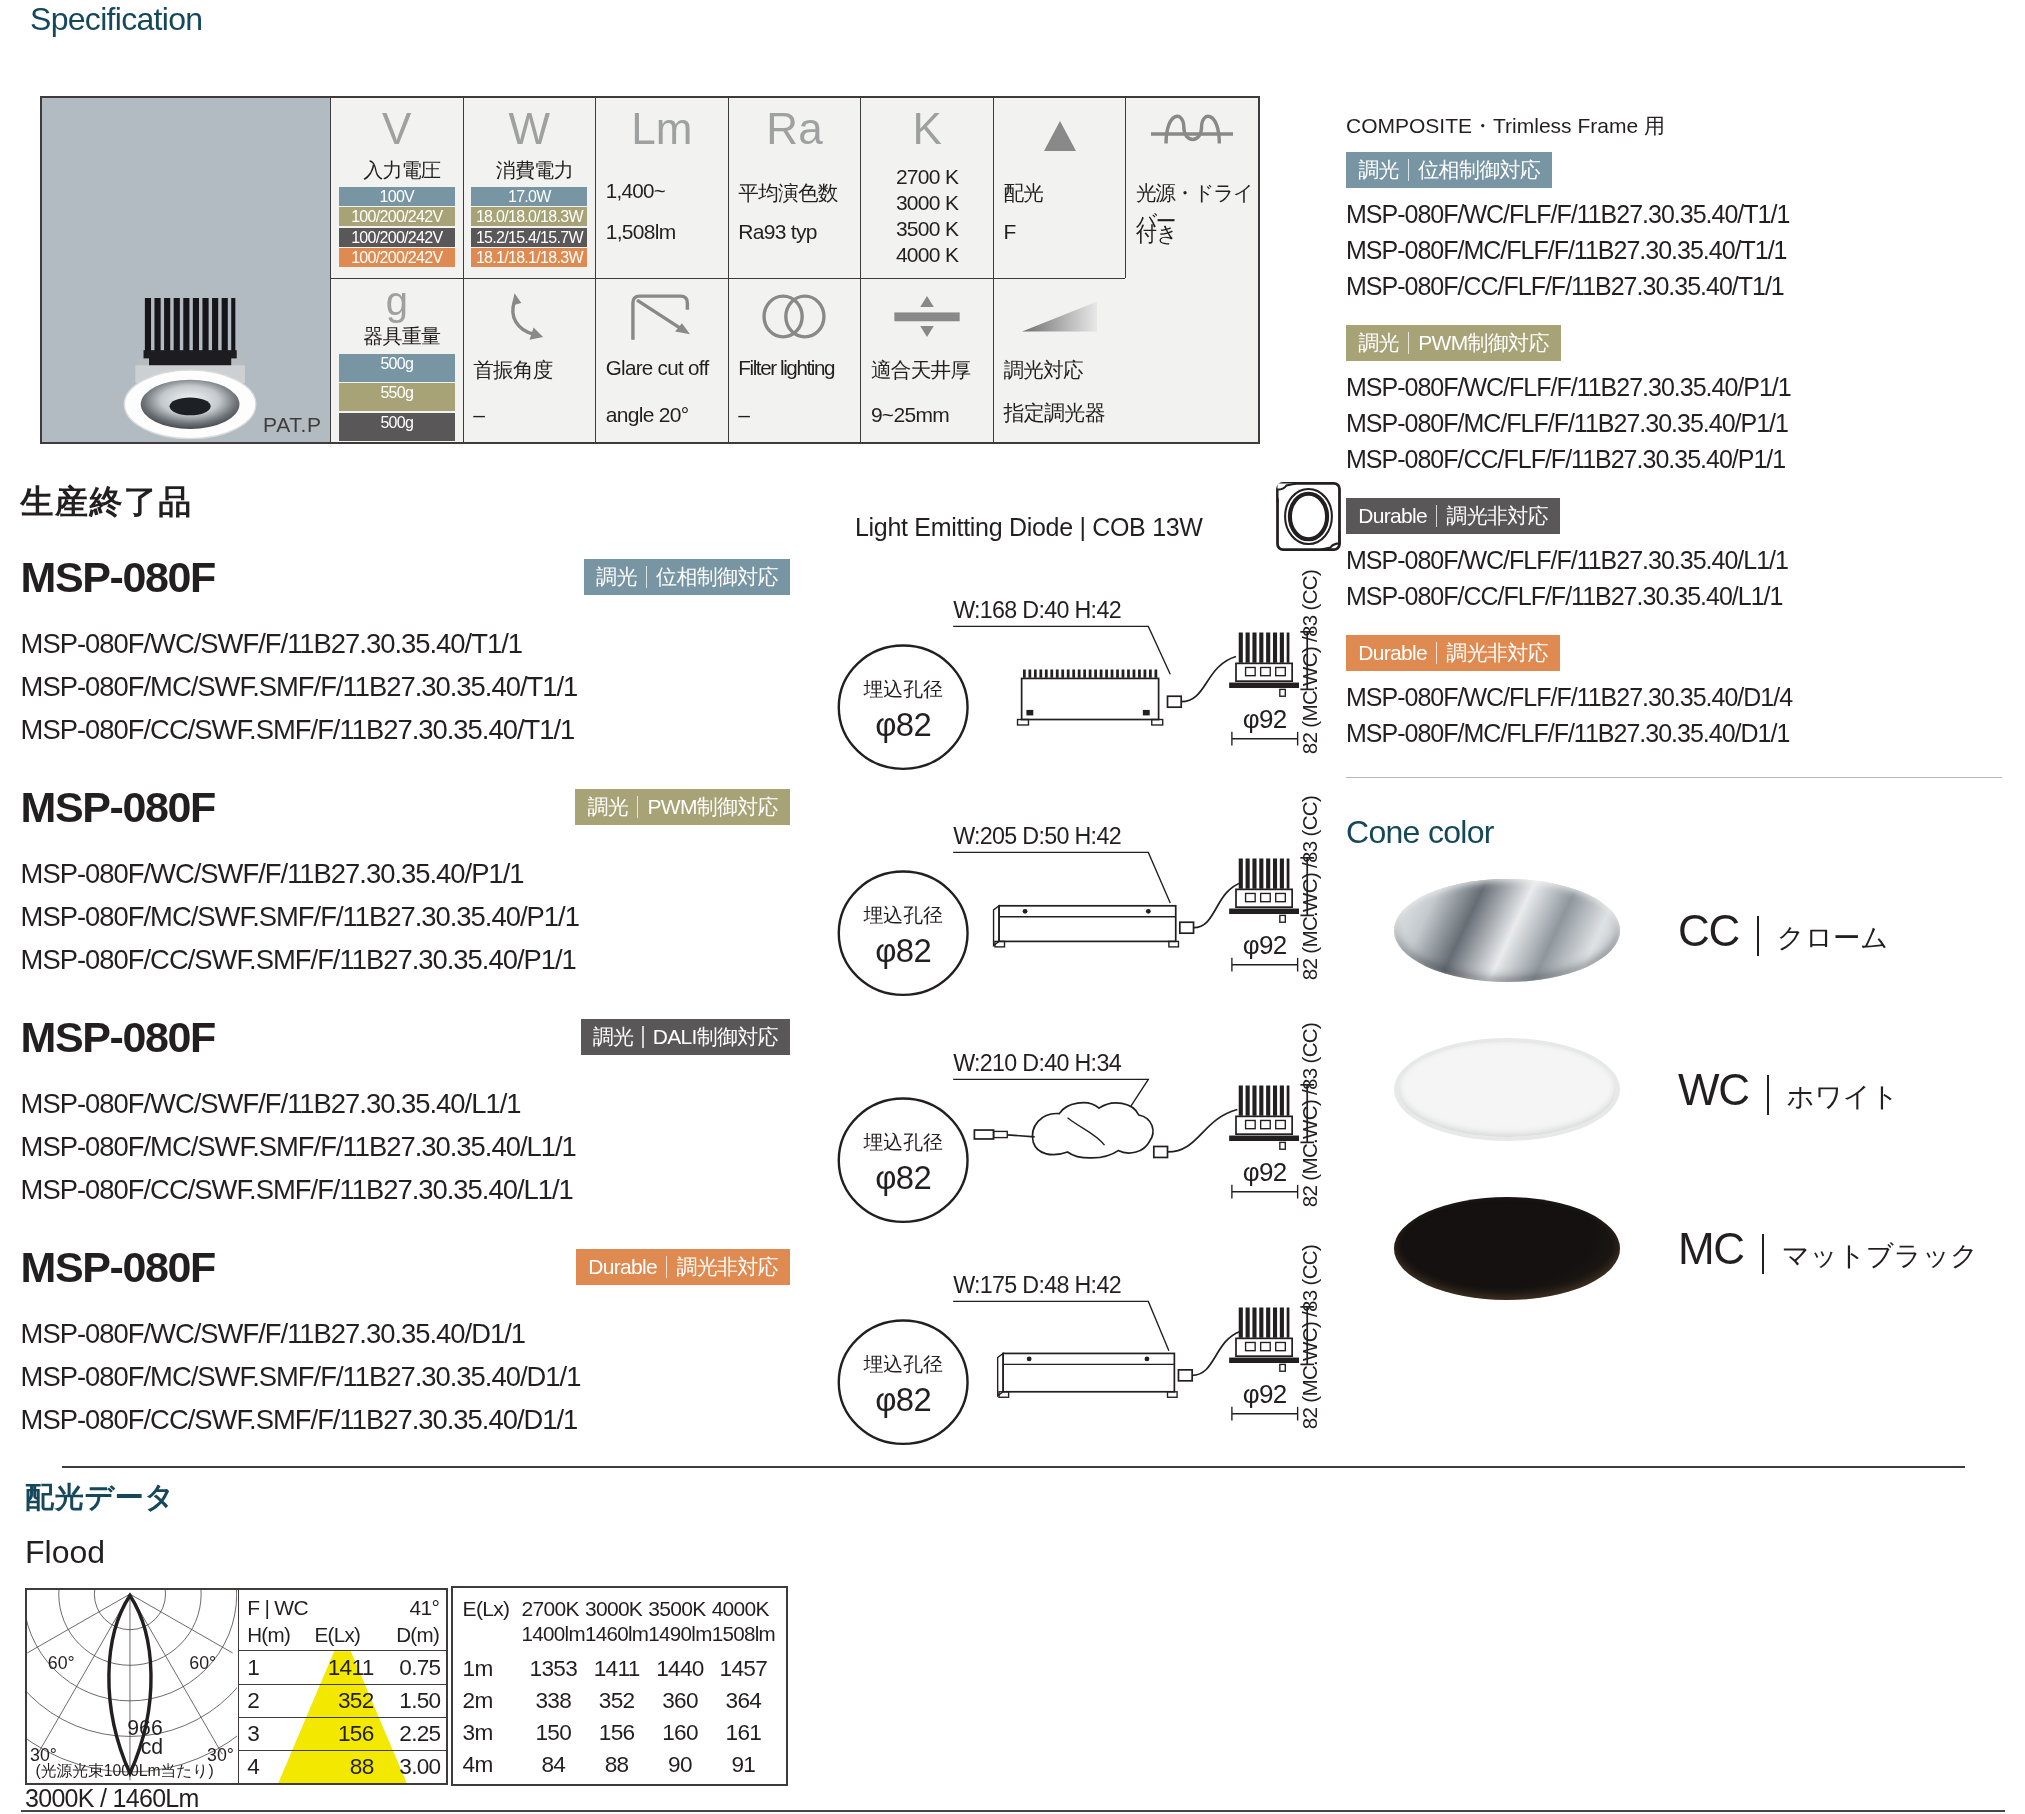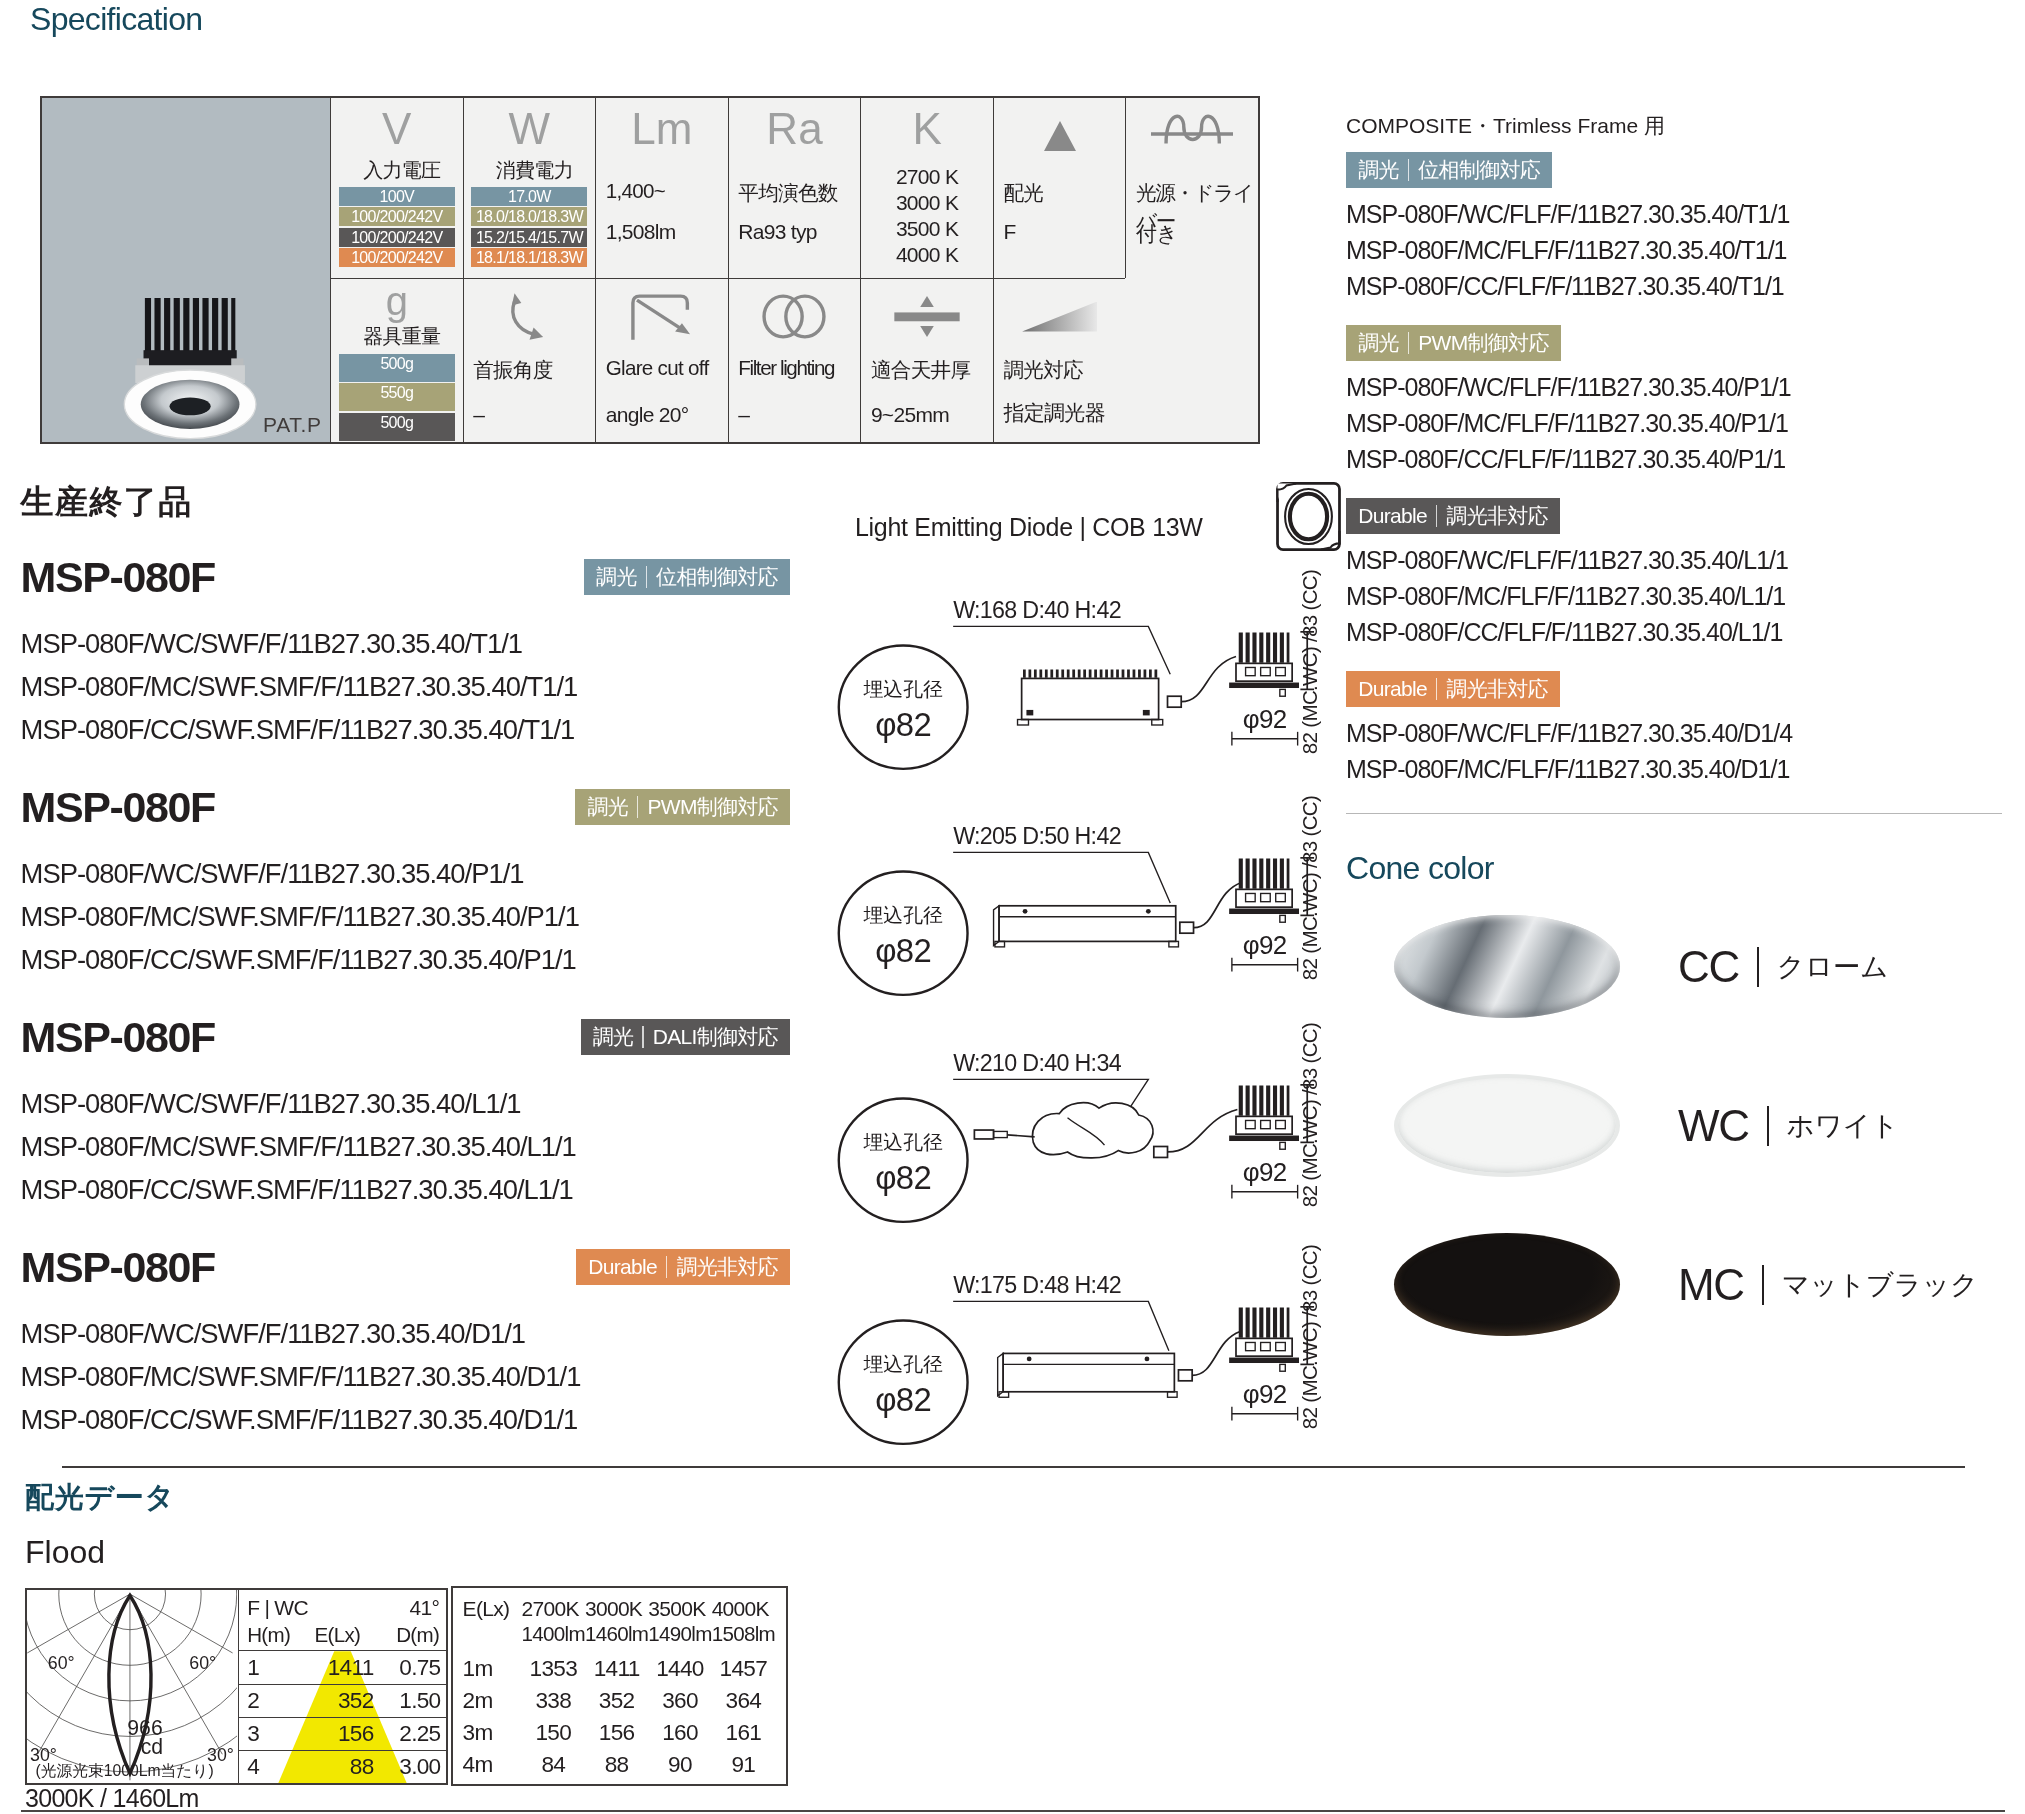--- a/index.html
+++ b/index.html
@@ -42,21 +42,21 @@
   #rc-divider{margin:26px 0 0 0;width:656px;height:1.4px;background:#b7b7b7;}
   #cone-title{font-size:32px;font-weight:500;letter-spacing:-0.7px;margin-top:36px;margin-bottom:27.4px;}
   .cone-row{display:flex;align-items:center;margin:0 0 55px 48px;height:104px;}
   .cone-swatch{width:226px;height:103px;border-radius:50%;flex:none;}
   .sw-cc{background:linear-gradient(115deg,#eef0f1 0%,#c3c9cd 18%,#666d74 34%,#e9ebed 52%,#8f979d 68%,#dfe2e4 84%,#aab0b5 100%);
          box-shadow:inset 0 2.7px 6.9px rgba(255,255,255,.7), inset 0 -4.1px 9.6px rgba(40,45,50,.45);}
   .sw-wc{background:#f4f5f4;border:4.8px solid #e7e9e8;box-sizing:border-box;
          box-shadow:inset 0 -2.7px 6.9px rgba(190,195,195,.6);}
   .sw-mc{background:radial-gradient(ellipse at 46% 38%,#141110 55%,#241d17 85%,#33291f 100%);
          box-shadow:inset 0 -3.4px 8.2px rgba(140,105,70,.35);}
-  .cone-label{display:flex;align-items:center;margin-left:58px;gap:18px;}
+  .cone-label{display:flex;align-items:flex-end;margin-left:58px;gap:18px;}
   .cone-code{font-size:44px;font-weight:500;letter-spacing:-1.4px;}
   .cone-sep{width:2.1px;height:40px;background:#231f20;}
   .cone-name{font-size:27.4px;letter-spacing:0px;}
   
   #disc{left:20.6px;top:480px;width:760px;}
   #disc-title{font-size:33px;font-weight:700;letter-spacing:1.4px;margin-bottom:30px;}
   .dg{margin-bottom:34px;}
   .dg-head{position:relative;height:44px;margin-bottom:23px;}
   .dg-name{font-size:43px;font-weight:600;letter-spacing:-1.4px;line-height:44px;}
   .dg-head .badge{position:absolute;right:-9.6px;top:4.1px;}
@@ -288,21 +288,20 @@
       <div class="model-sm">MSP-080F/CC/FLF/F/11B27.30.35.40/P1/1</div>
     </div>
 
     <div class="rc-group">
       <div class="badge bg-dark">
         <span>Durable</span>
         <span class="sep"></span>
         <span>調光非対応</span>
       </div>
       <div class="model-sm">MSP-080F/WC/FLF/F/11B27.30.35.40/L1/1</div>
-      <div class="model-sm">MSP-080F/MC/FLF/F/11B27.30.35.40/L1/1</div>
       <div class="model-sm">MSP-080F/CC/FLF/F/11B27.30.35.40/L1/1</div>
     </div>
 
     <div class="rc-group">
       <div class="badge bg-orange">
         <span>Durable</span>
         <span class="sep"></span>
         <span>調光非対応</span>
       </div>
       <div class="model-sm">MSP-080F/WC/FLF/F/11B27.30.35.40/D1/4</div>

